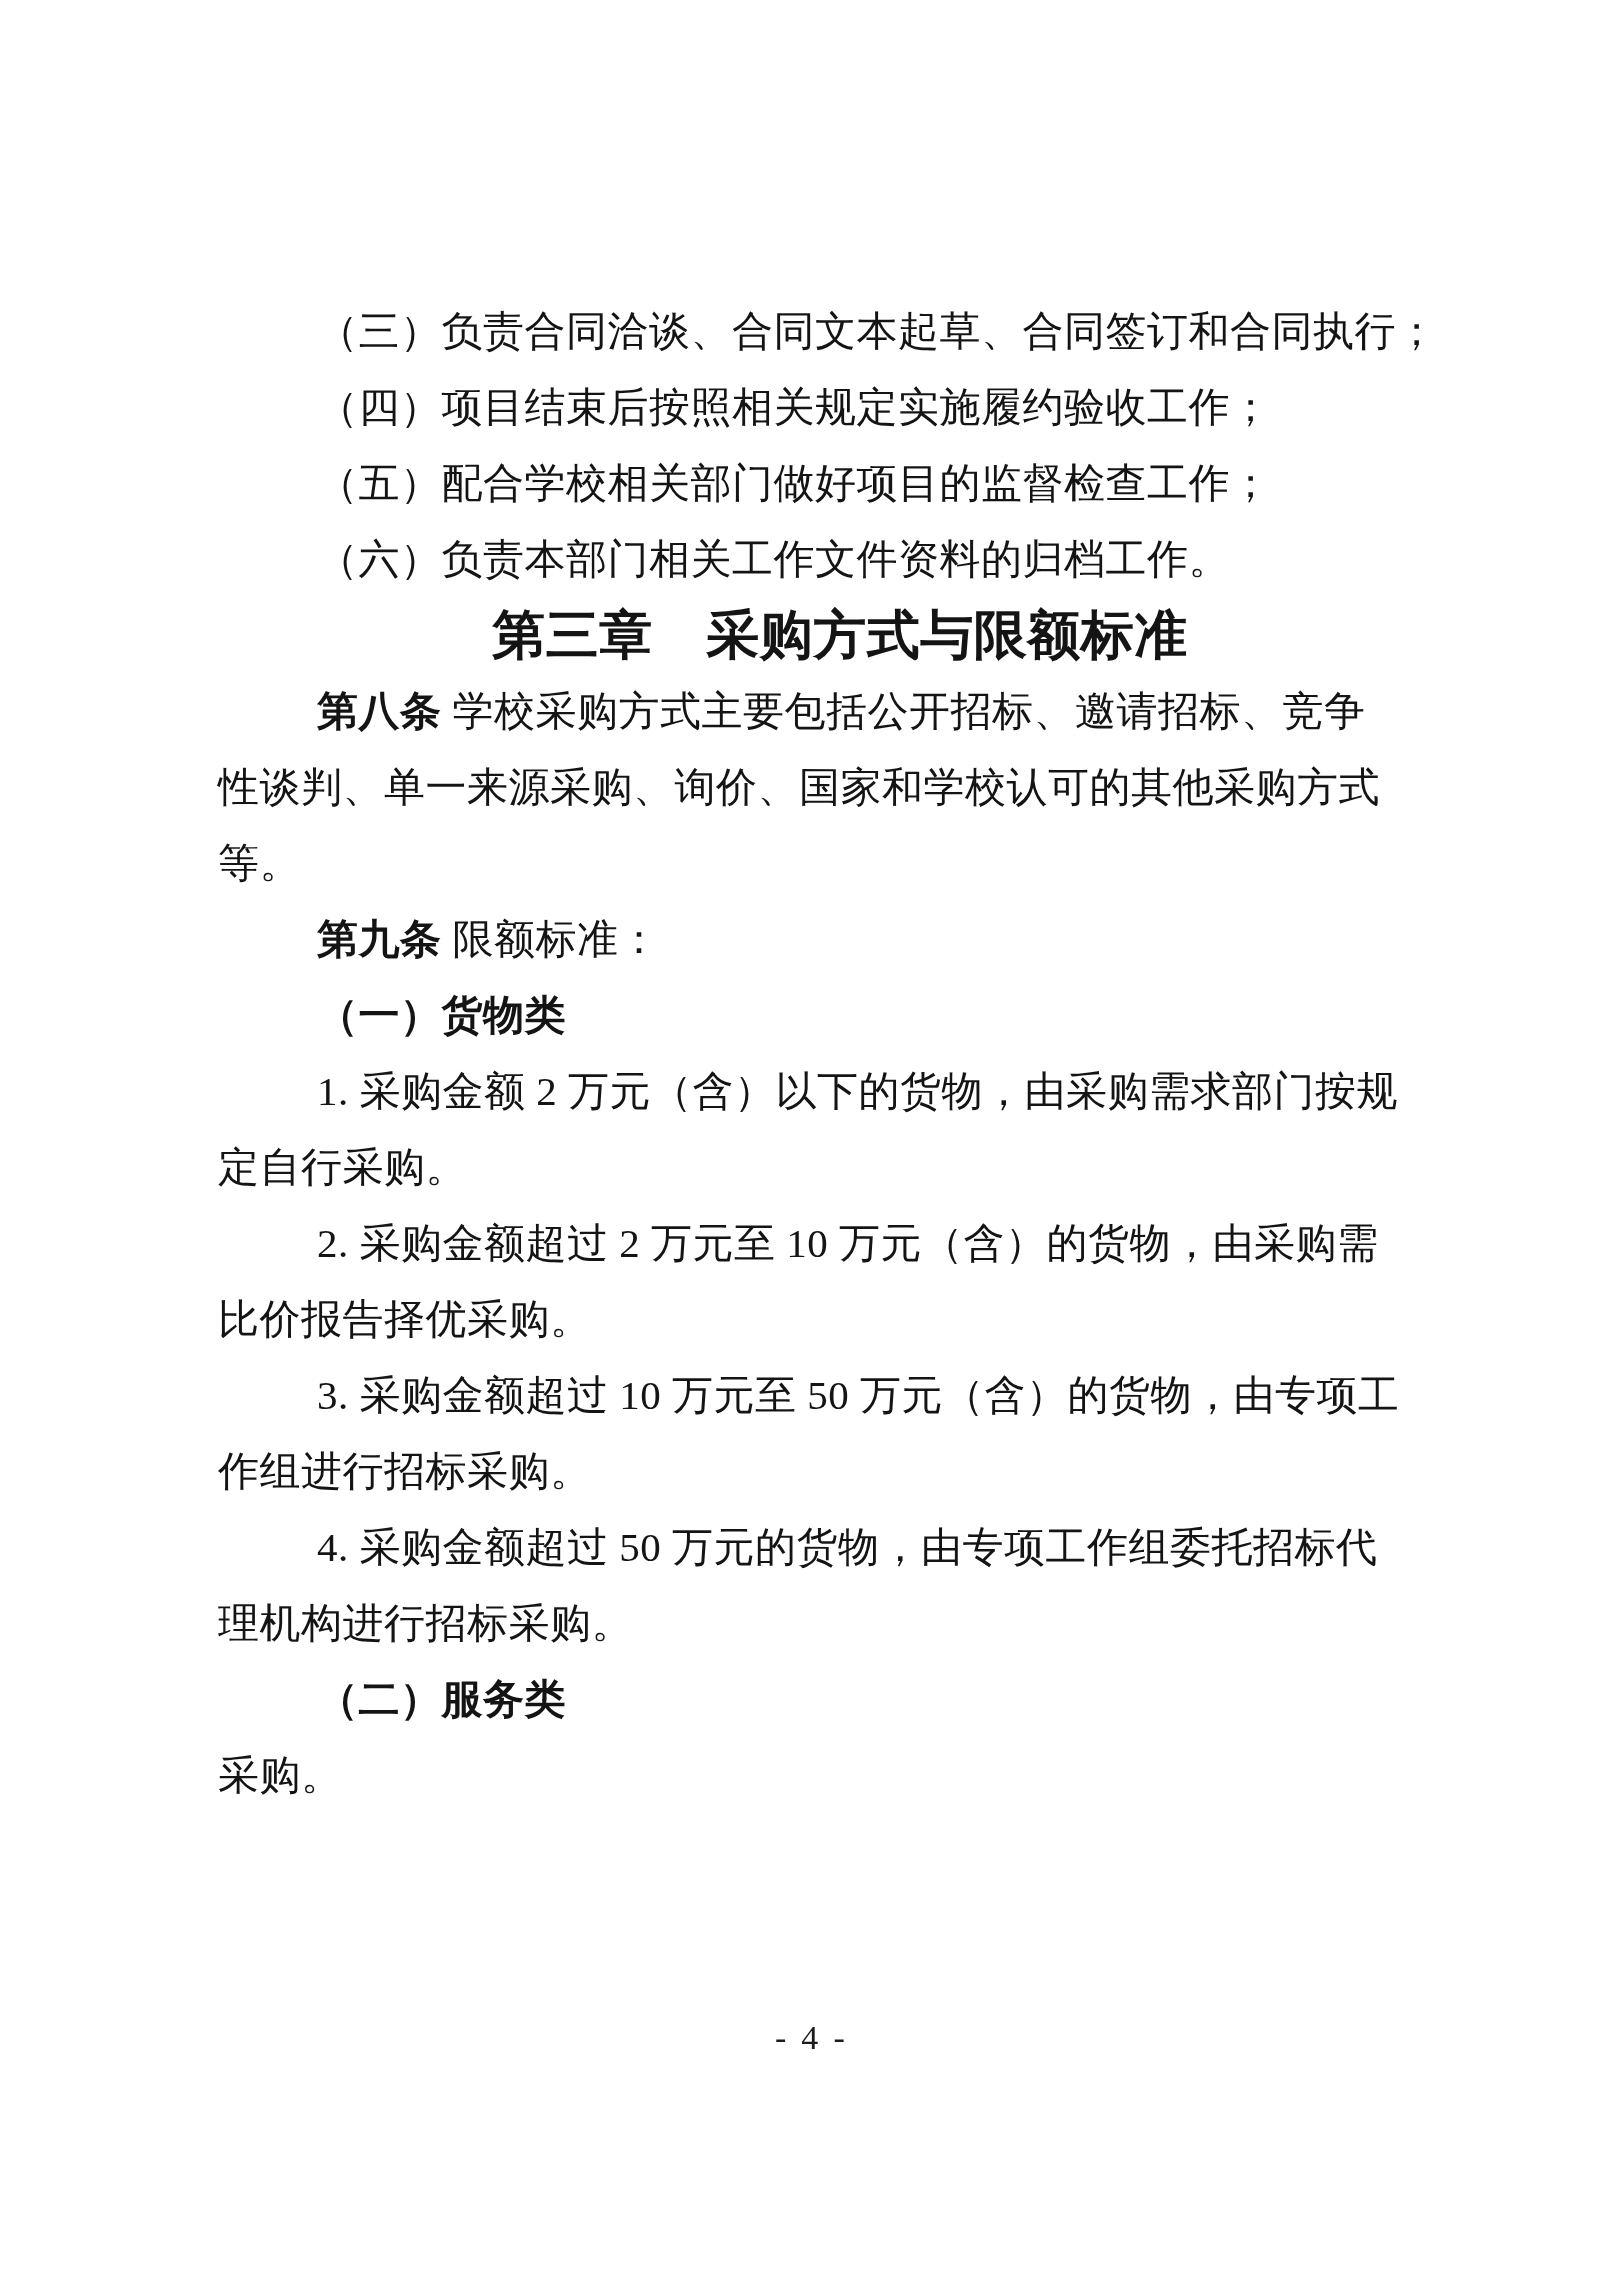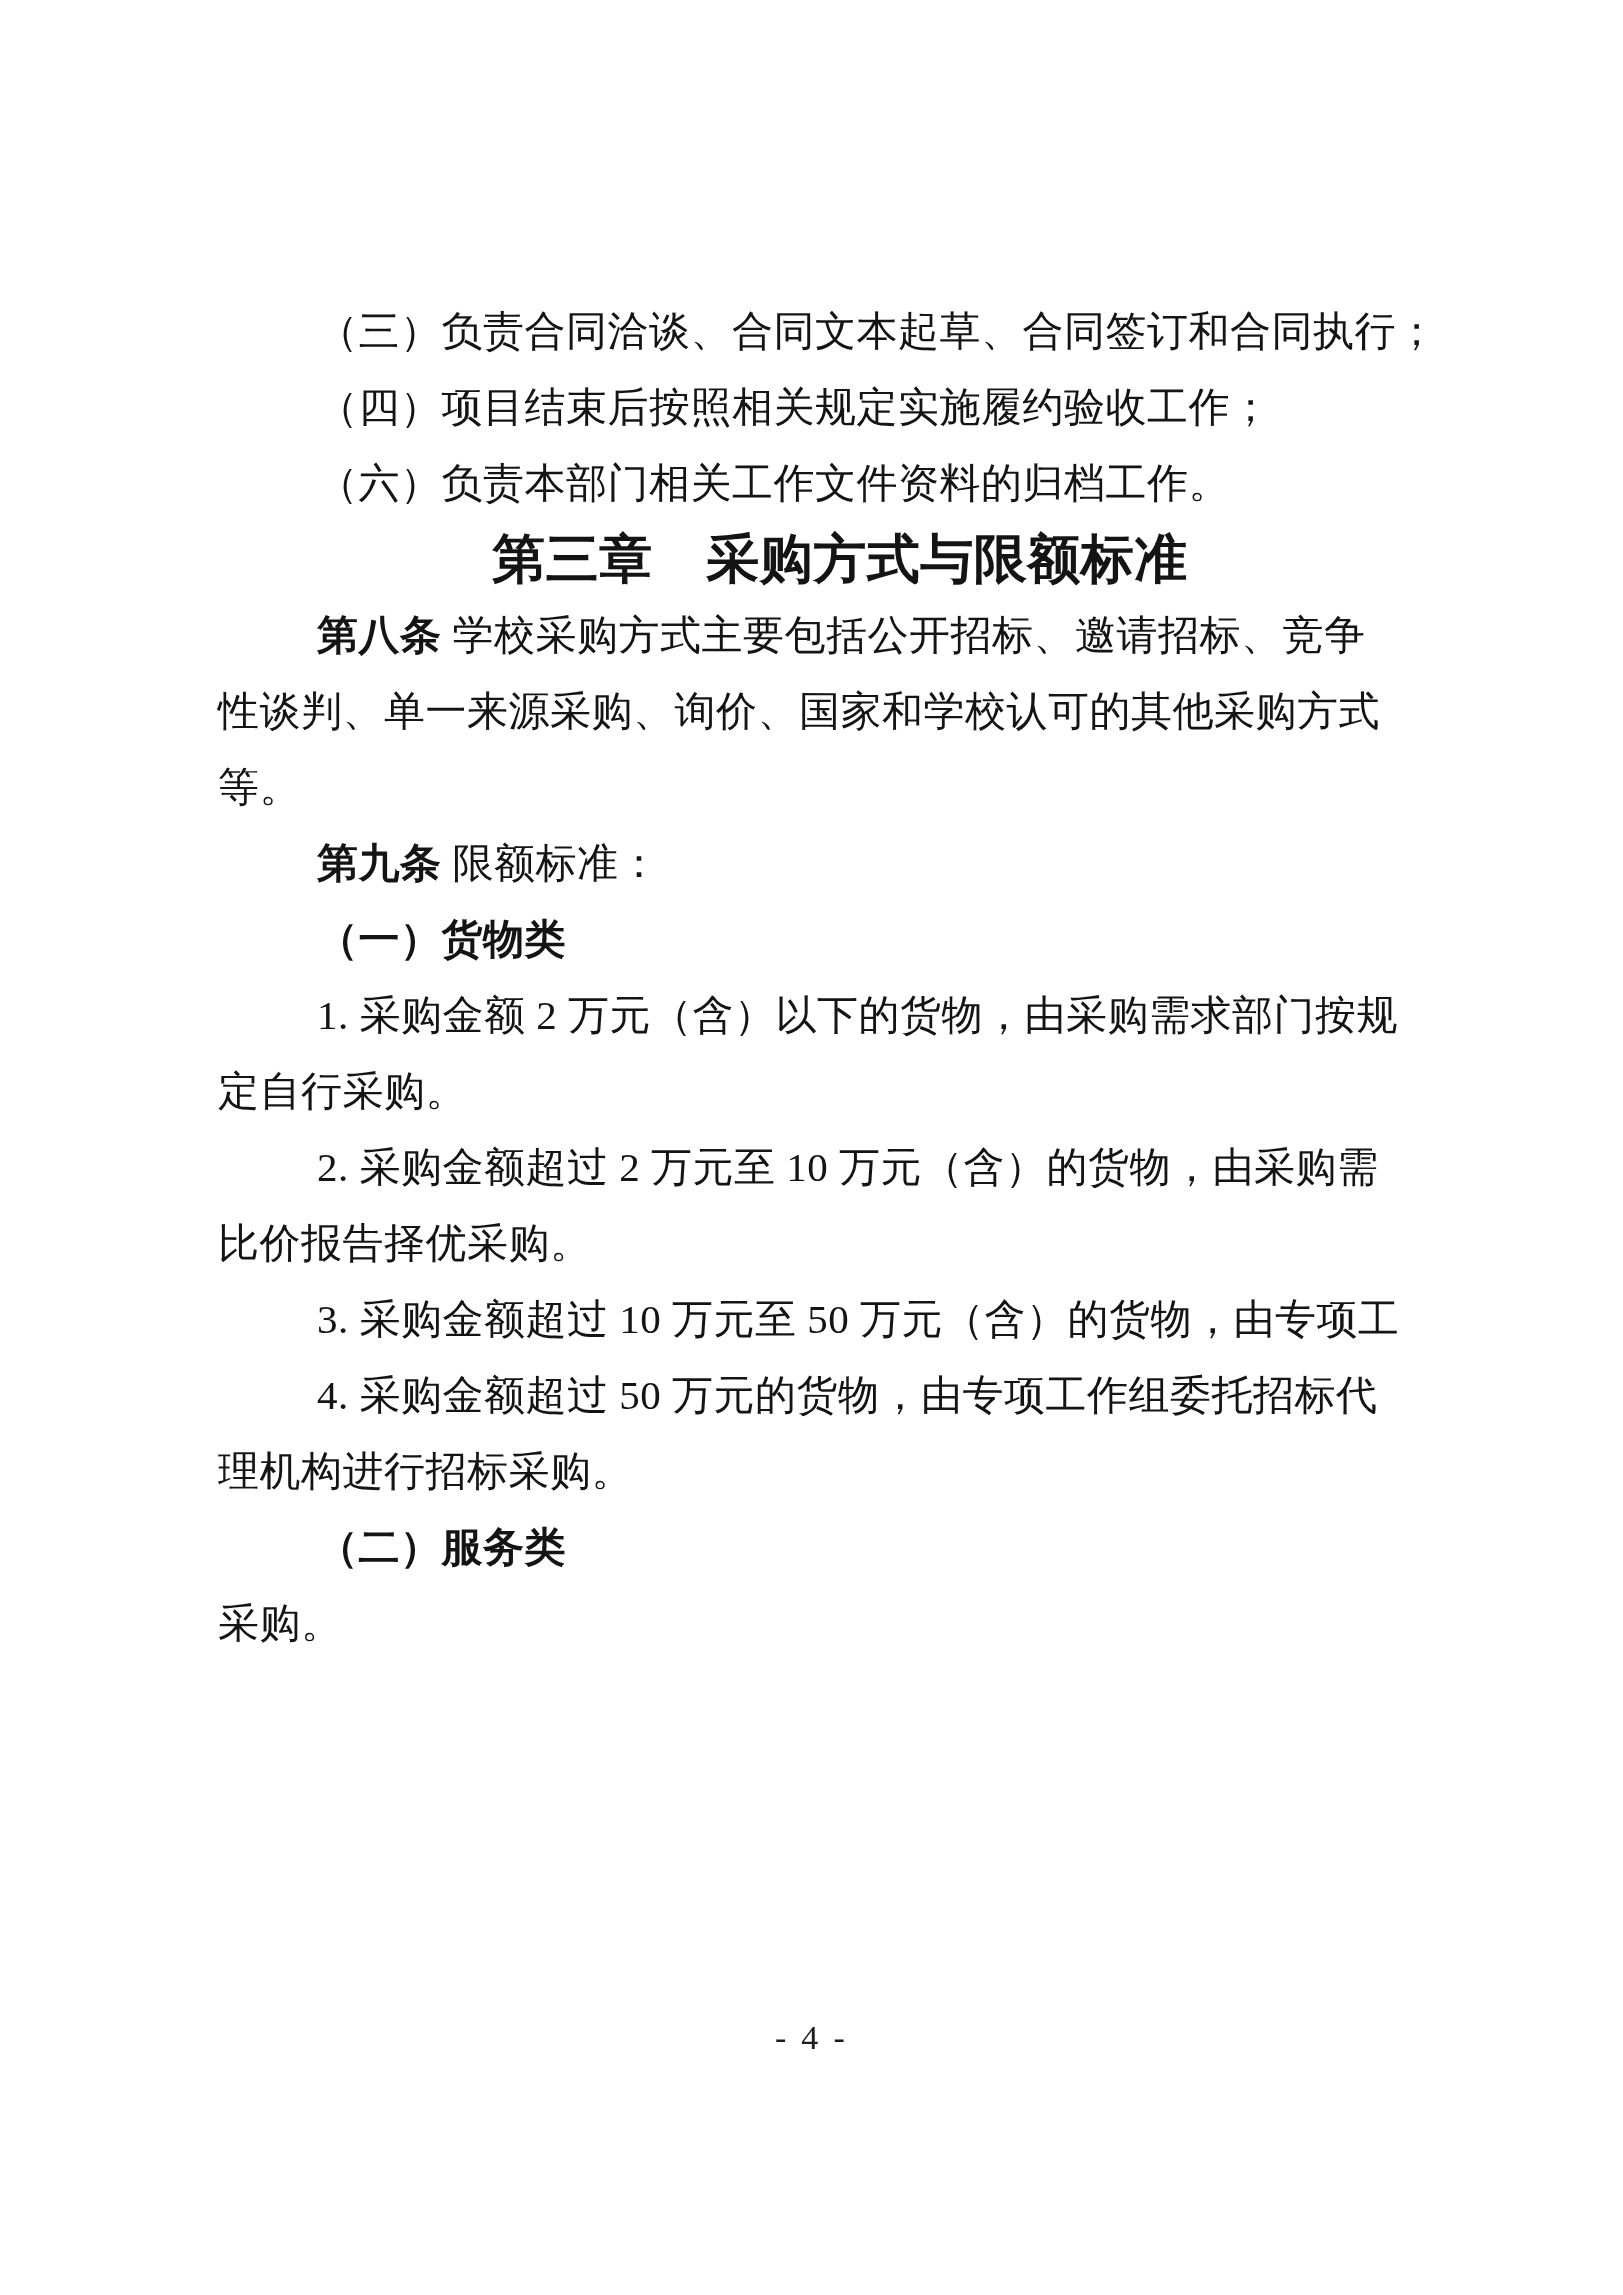--- a/index.html
+++ b/index.html
@@ -61,20 +61,21 @@
   }
 </style>
 </head>
 <body>
 
 <div class="page">
   <div class="content">
 
     <div class="line indent">（三）负责合同洽谈、合同文本起草、合同签订和合同执行；</div>
     <div class="line indent">（四）项目结束后按照相关规定实施履约验收工作；</div>
+    <div class="line indent">（五）配合学校相关部门做好项目的监督检查工作；</div>
     <div class="line indent">（六）负责本部门相关工作文件资料的归档工作。</div>
 
     <div class="line heading">第三章　采购方式与限额标准</div>
 
     <div class="line indent">
       <span class="art-num">第八条</span><span>学校采购方式主要包括公开招标、邀请招标、竞争</span>
     </div>
     <div class="line">性谈判、单一来源采购、询价、国家和学校认可的其他采购方式</div>
     <div class="line">等。</div>
 
@@ -82,20 +83,21 @@
       <span class="art-num">第九条</span><span>限额标准：</span>
     </div>
 
     <div class="line indent subhead">（一）货物类</div>
 
     <div class="line indent">1. 采购金额 2 万元（含）以下的货物，由采购需求部门按规</div>
     <div class="line">定自行采购。</div>
     <div class="line indent">2. 采购金额超过 2 万元至 10 万元（含）的货物，由采购需</div>
     <div class="line">比价报告择优采购。</div>
     <div class="line indent">3. 采购金额超过 10 万元至 50 万元（含）的货物，由专项工</div>
+    <div class="line">作组进行招标采购。</div>
     <div class="line indent">4. 采购金额超过 50 万元的货物，由专项工作组委托招标代</div>
     <div class="line">理机构进行招标采购。</div>
 
     <div class="line indent subhead">（二）服务类</div>
 
     <div class="line">采购。</div>
 
   </div>
 
   <div class="footer">- 4 -</div>

